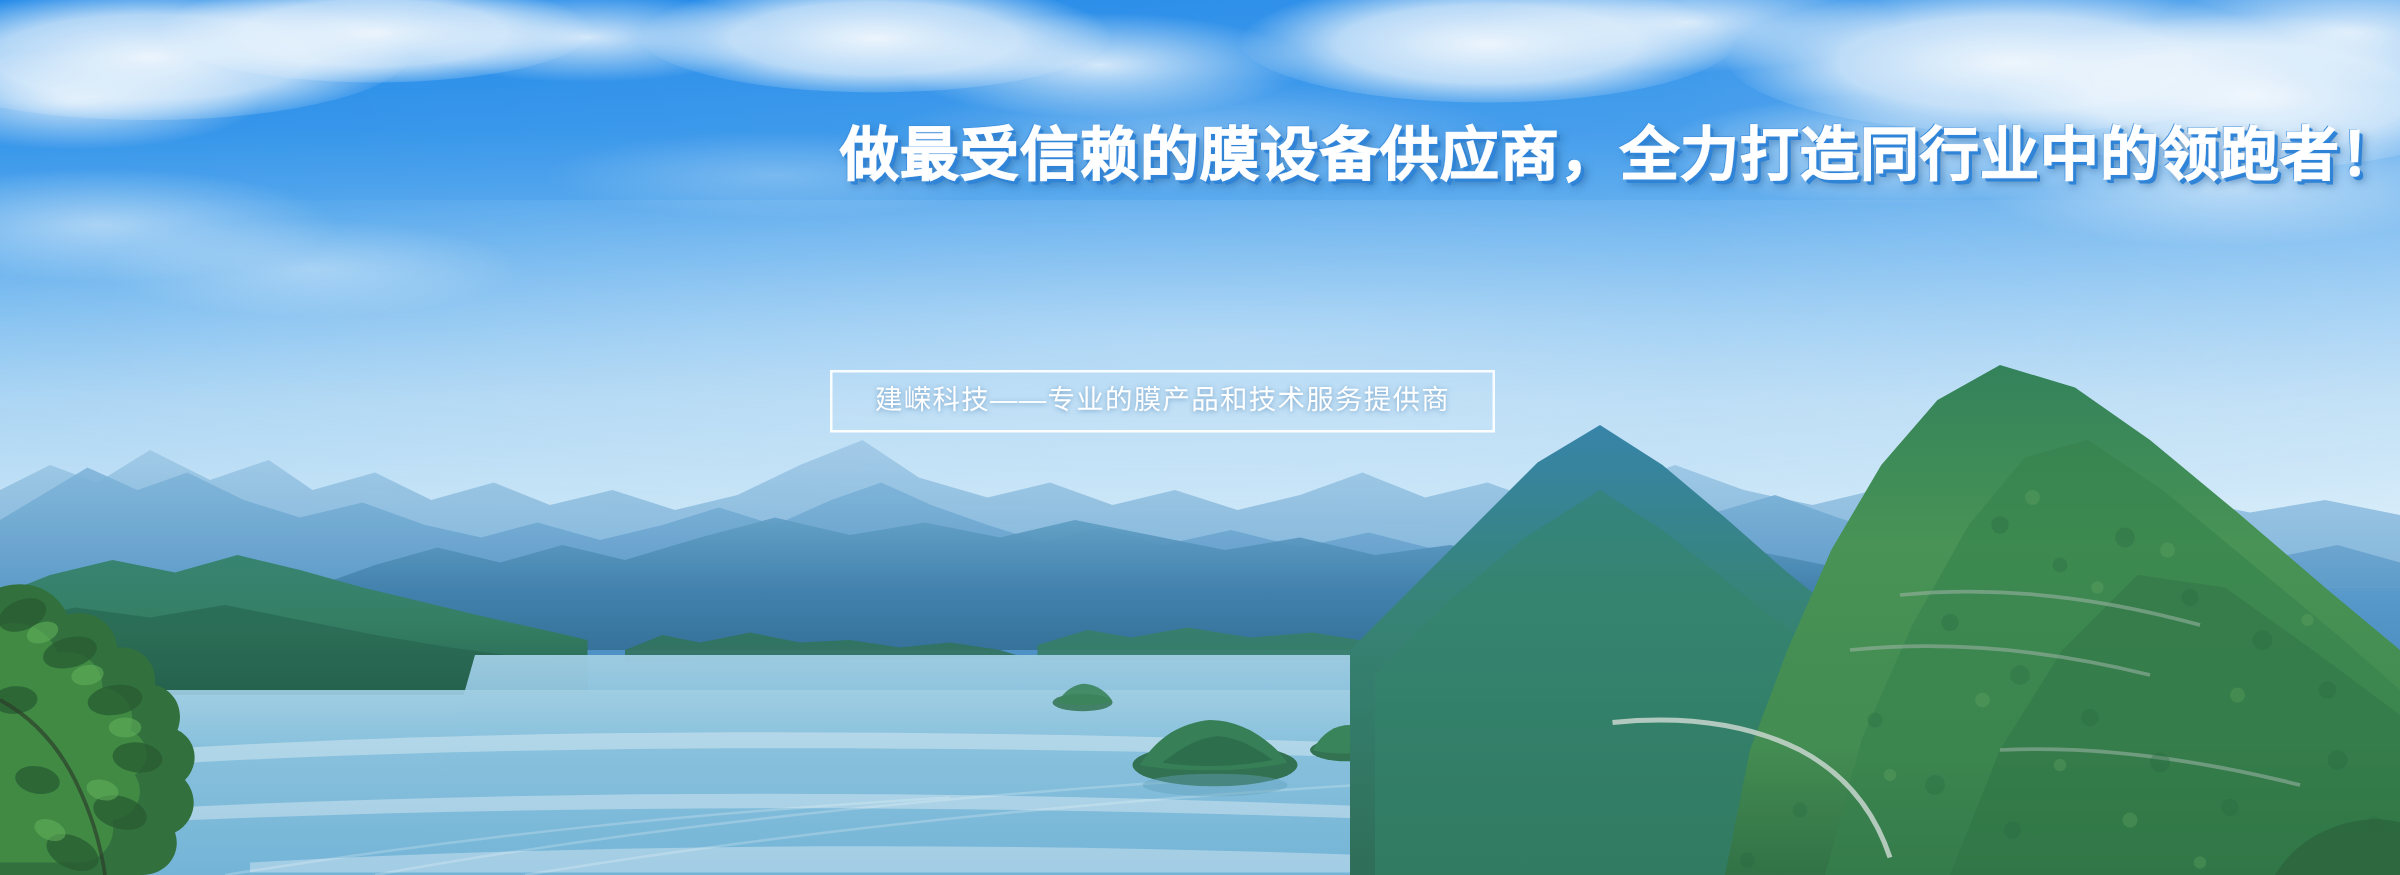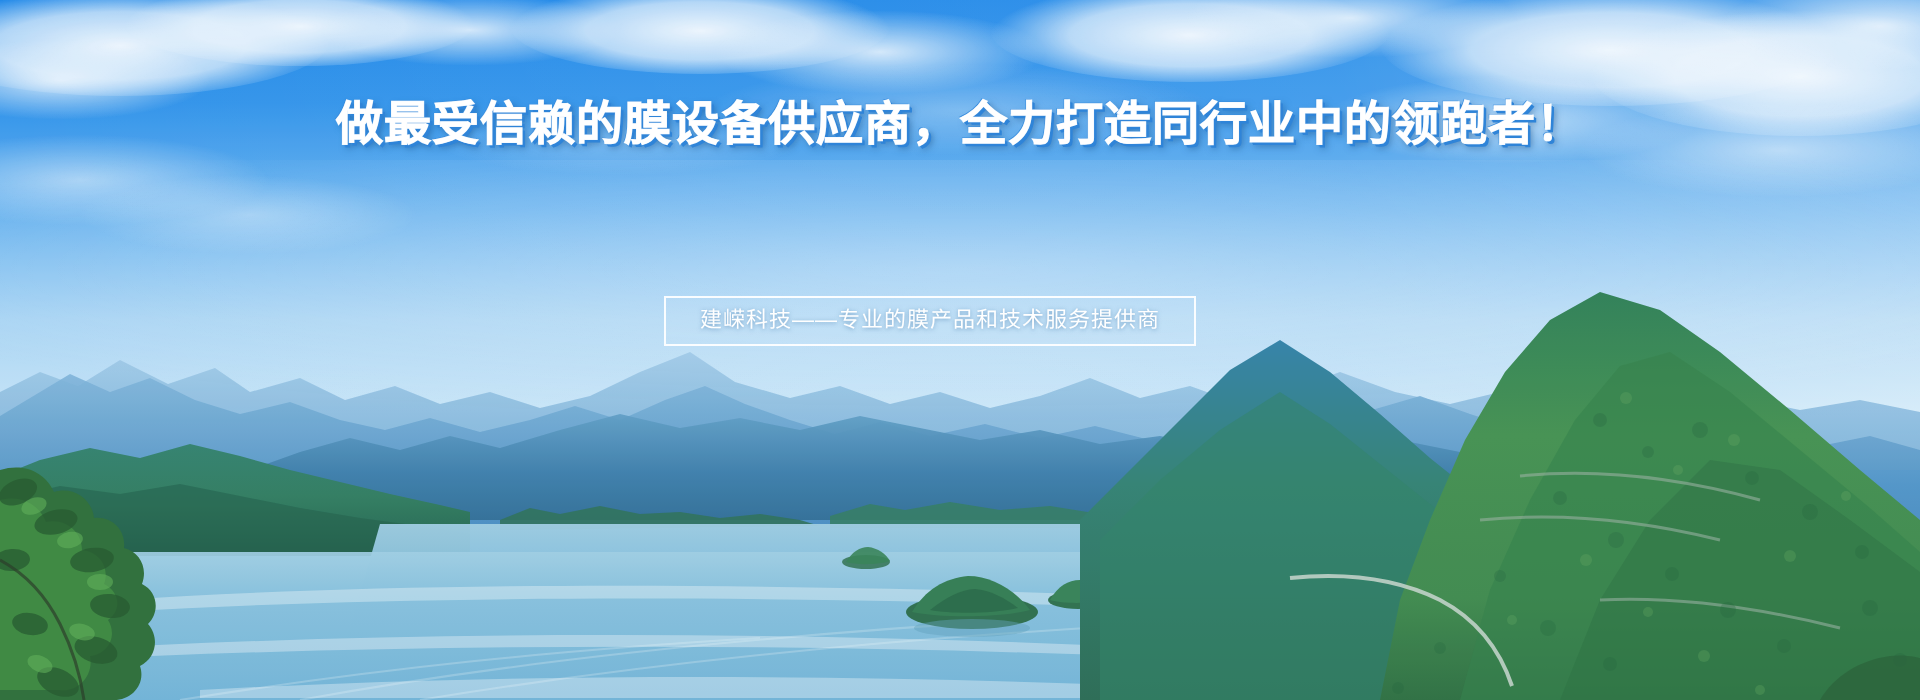--- a/index.html
+++ b/index.html
@@ -18,21 +18,21 @@
   .overlay{
     position:absolute;
     left:0; top:0;
     width:1920px;
     height:700px;
     pointer-events:none;
   }
   .headline{
     position:absolute;
     top:96px; left:0; width:1920px;
-    text-align:center;
+    text-align:right;
     font-size:47px;
     line-height:56px;
     font-weight:bold;
     color:#ffffff;
     letter-spacing:1px;
     white-space:nowrap;
     text-shadow:
       3px 3px 0 #2f84d8,
       2px 2px 0 #3a8ddd,
       -1px -1px 0 #3a8ddd,

